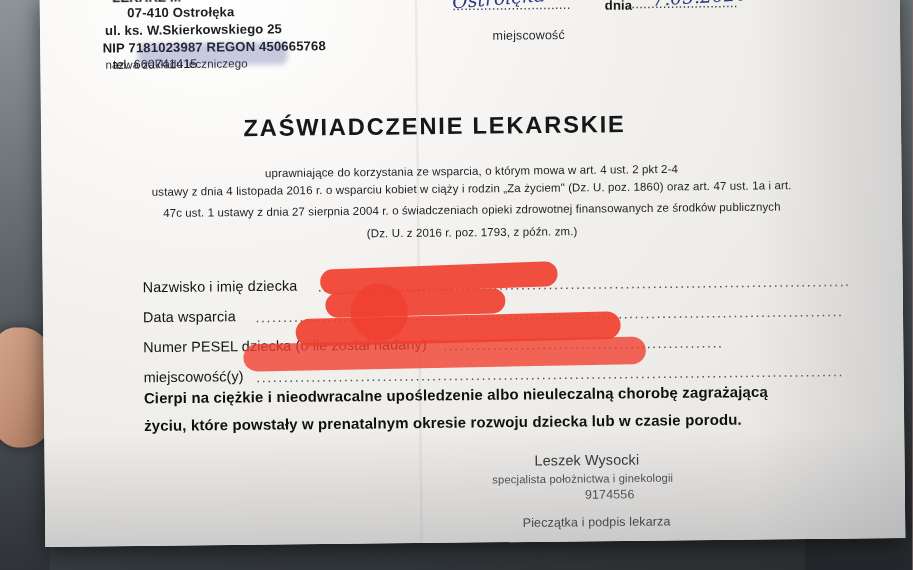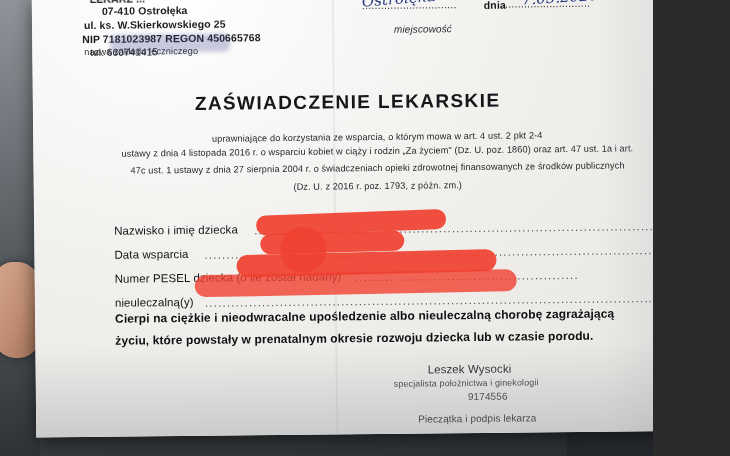--- a/index.html
+++ b/index.html
@@ -2,21 +2,21 @@
 <html><head>
 <meta charset="utf-8">
 <style>
   html, body {
     margin: 0;
     padding: 0;
     background: #2b2b2b;
   }
   #scene {
     position: relative;
-    width: 653px;
+    width: 730px;
     height: 456px;
     overflow: hidden;
     background: #fca5a5;
     font-family: "Liberation Sans", sans-serif;
   }
   
   .bg-surface {
     position: absolute;
     inset: 0;
     background:
@@ -179,39 +179,39 @@
     <div class="txt hdr" style="left:50px; top:36px;">NIP 7181023987 REGON 450665768</div>
     <div class="txt" style="left:52px; top:50px; font-size:9.2px; color:#2a2d31;">nazwa zakładu leczniczego</div>
     <div class="txt" style="left:58px; top:50px; font-size:10px; color:#1b1d20;">tel. 660741415</div>
     <div class="stamp-smudge"></div>
 
     <div class="ink ink-city" style="left:330px; top:-4px;">Ostrołęka</div>
     <div class="txt" style="left:452px; top:6px; font-size:10.5px;font-weight:bold;">dnia</div>
     <div class="ink ink-date" style="left:490px; top:-4px;">7.05.2020r.</div>
     <div class="txt" style="left:330px; top:5px; font-size:11px; color:#3b3e43;">..............................</div>
     <div class="txt" style="left:470px; top:5px; font-size:11px; color:#3b3e43;">............................</div>
-    <div class="txt" style="left:362px; top:30px; font-size:10px; color:#25282c;font-style:italic;">miejscowość</div>
+    <div class="txt" style="left:362px; top:30px; font-size:10px; color:#25282c;">miejscowość</div>
 
     <div class="txt title" style="left:162px; top:97px;">ZAŚWIADCZENIE LEKARSKIE</div>
 
     <div class="txt legal" style="left:44px; top:137px; width:600px; text-align:center; white-space:normal;">uprawniające do korzystania ze wsparcia, o którym mowa w art. 4 ust. 2 pkt 2-4</div>
     <div class="txt legal" style="left:44px; top:151px; width:600px; text-align:center; white-space:normal;">ustawy z dnia 4 listopada 2016 r. o wsparciu kobiet w ciąży i rodzin „Za życiem" (Dz. U. poz. 1860) oraz art. 47 ust. 1a i art.</div>
     <div class="txt legal" style="left:44px; top:168px; width:600px; text-align:center; white-space:normal;">47c ust. 1 ustawy z dnia 27 sierpnia 2004 r. o świadczeniach opieki zdrowotnej finansowanych ze środków publicznych</div>
     <div class="txt legal" style="left:44px; top:186px; width:600px; text-align:center; white-space:normal;">(Dz. U. z 2016 r. poz. 1793, z późn. zm.)</div>
 
     <div class="txt fieldline" style="left:80px; top:228px;">Nazwisko i imię dziecka</div>
     <div class="txt fieldline dots" style="left:220px; top:229px;">.................................................................................................</div>
 
     <div class="txt fieldline" style="left:80px; top:252px;">Data wsparcia</div>
     <div class="txt fieldline dots" style="left:170px; top:253px;">...........................................................................................................</div>
 
     <div class="txt fieldline" style="left:80px; top:276px;">Numer PESEL dziecka (o ile został nadany)</div>
     <div class="txt fieldline dots" style="left:320px; top:277px;">...................................................</div>
 
-    <div class="txt fieldline" style="left:80px; top:300px;">nieuleczalną(y)</div>
+    <div class="txt fieldline" style="left:80px; top:300px;">miejscowość(y)</div>
     <div class="txt fieldline dots" style="left:170px; top:301px;">...........................................................................................................</div>
 
     <div class="redact" style="left:222px; top:218px; width:190px; height:20px; transform:rotate(-1.5deg);"></div>
     <div class="redact" style="left:226px; top:238px; width:144px; height:20px; transform:rotate(-1deg);"></div>
     <div class="redact" style="left:202px; top:258px; width:260px; height:22px; transform:rotate(-0.8deg);"></div>
     <div class="redact soft" style="left:160px; top:278px; width:322px; height:22px; transform:rotate(-0.5deg);"></div>
     <div class="redact soft" style="left:246px; top:232px; width:46px; height:46px; border-radius:24px;"></div>
 
     <div class="txt bold-stmt" style="left:80px; top:312px;">Cierpi na ciężkie i nieodwracalne upośledzenie albo nieuleczalną chorobę zagrażającą</div>
     <div class="txt bold-stmt" style="left:80px; top:334px;">życiu, które powstały w prenatalnym okresie rozwoju dziecka lub w czasie porodu.</div>

